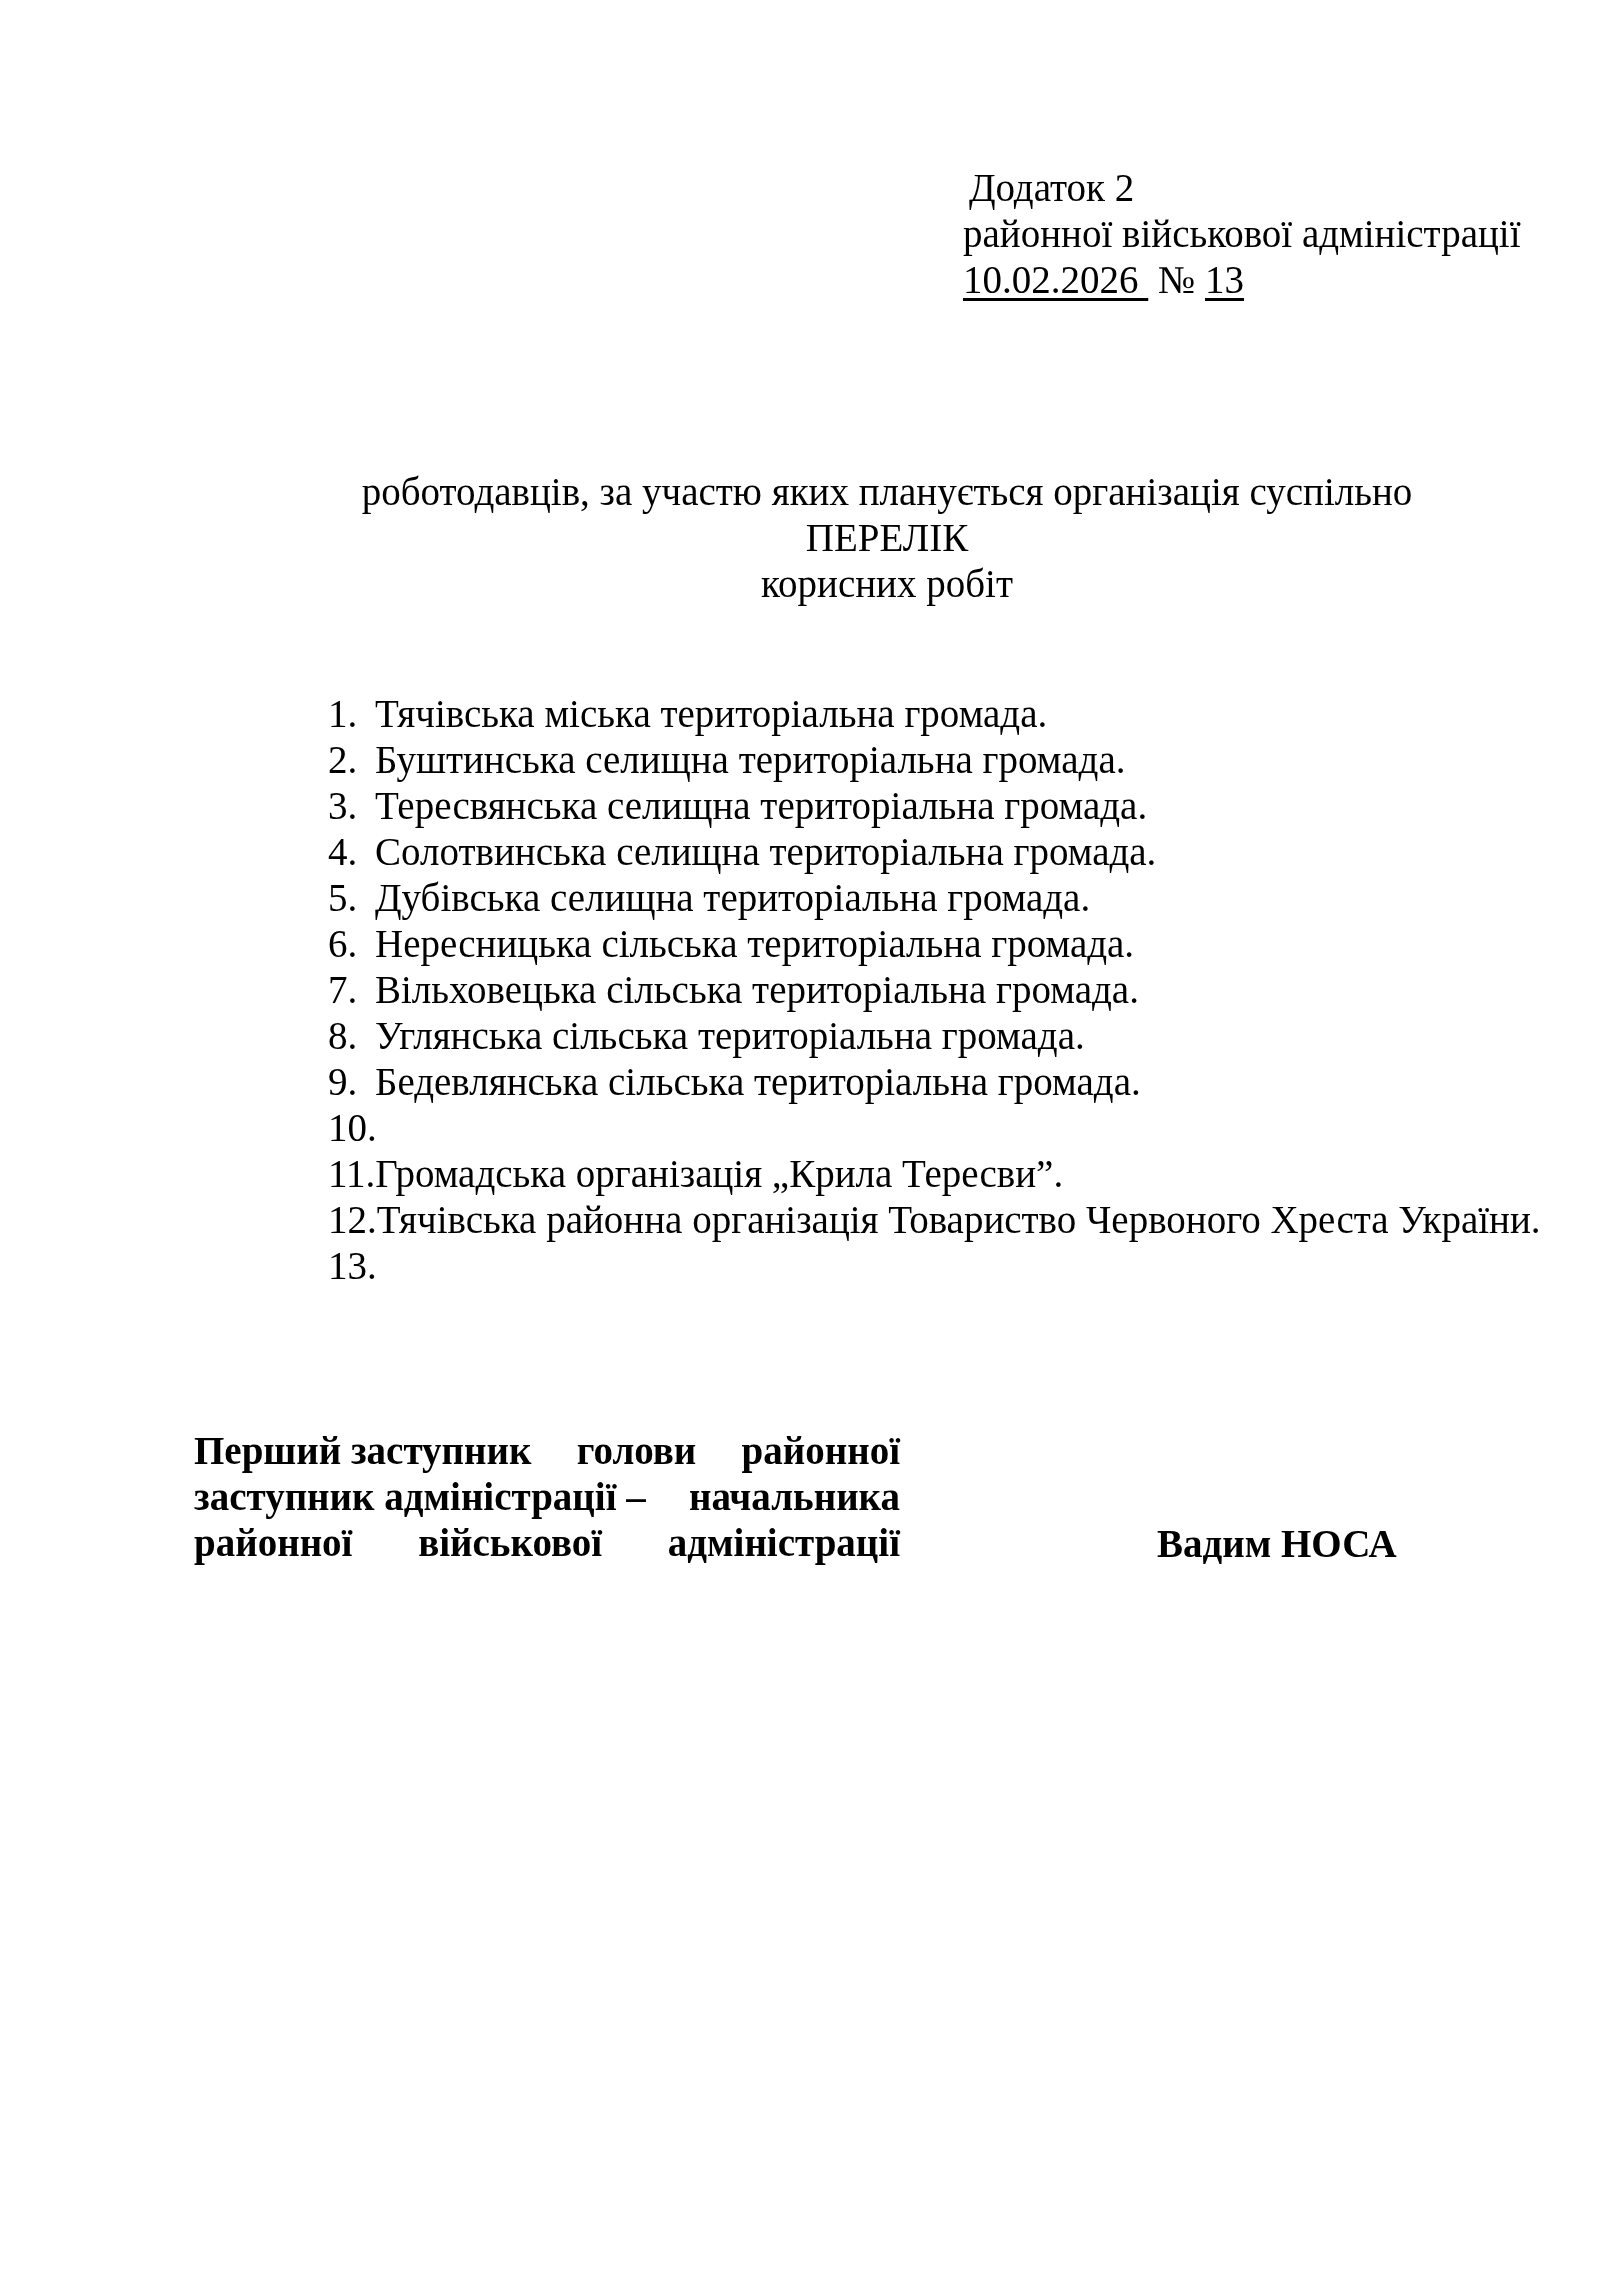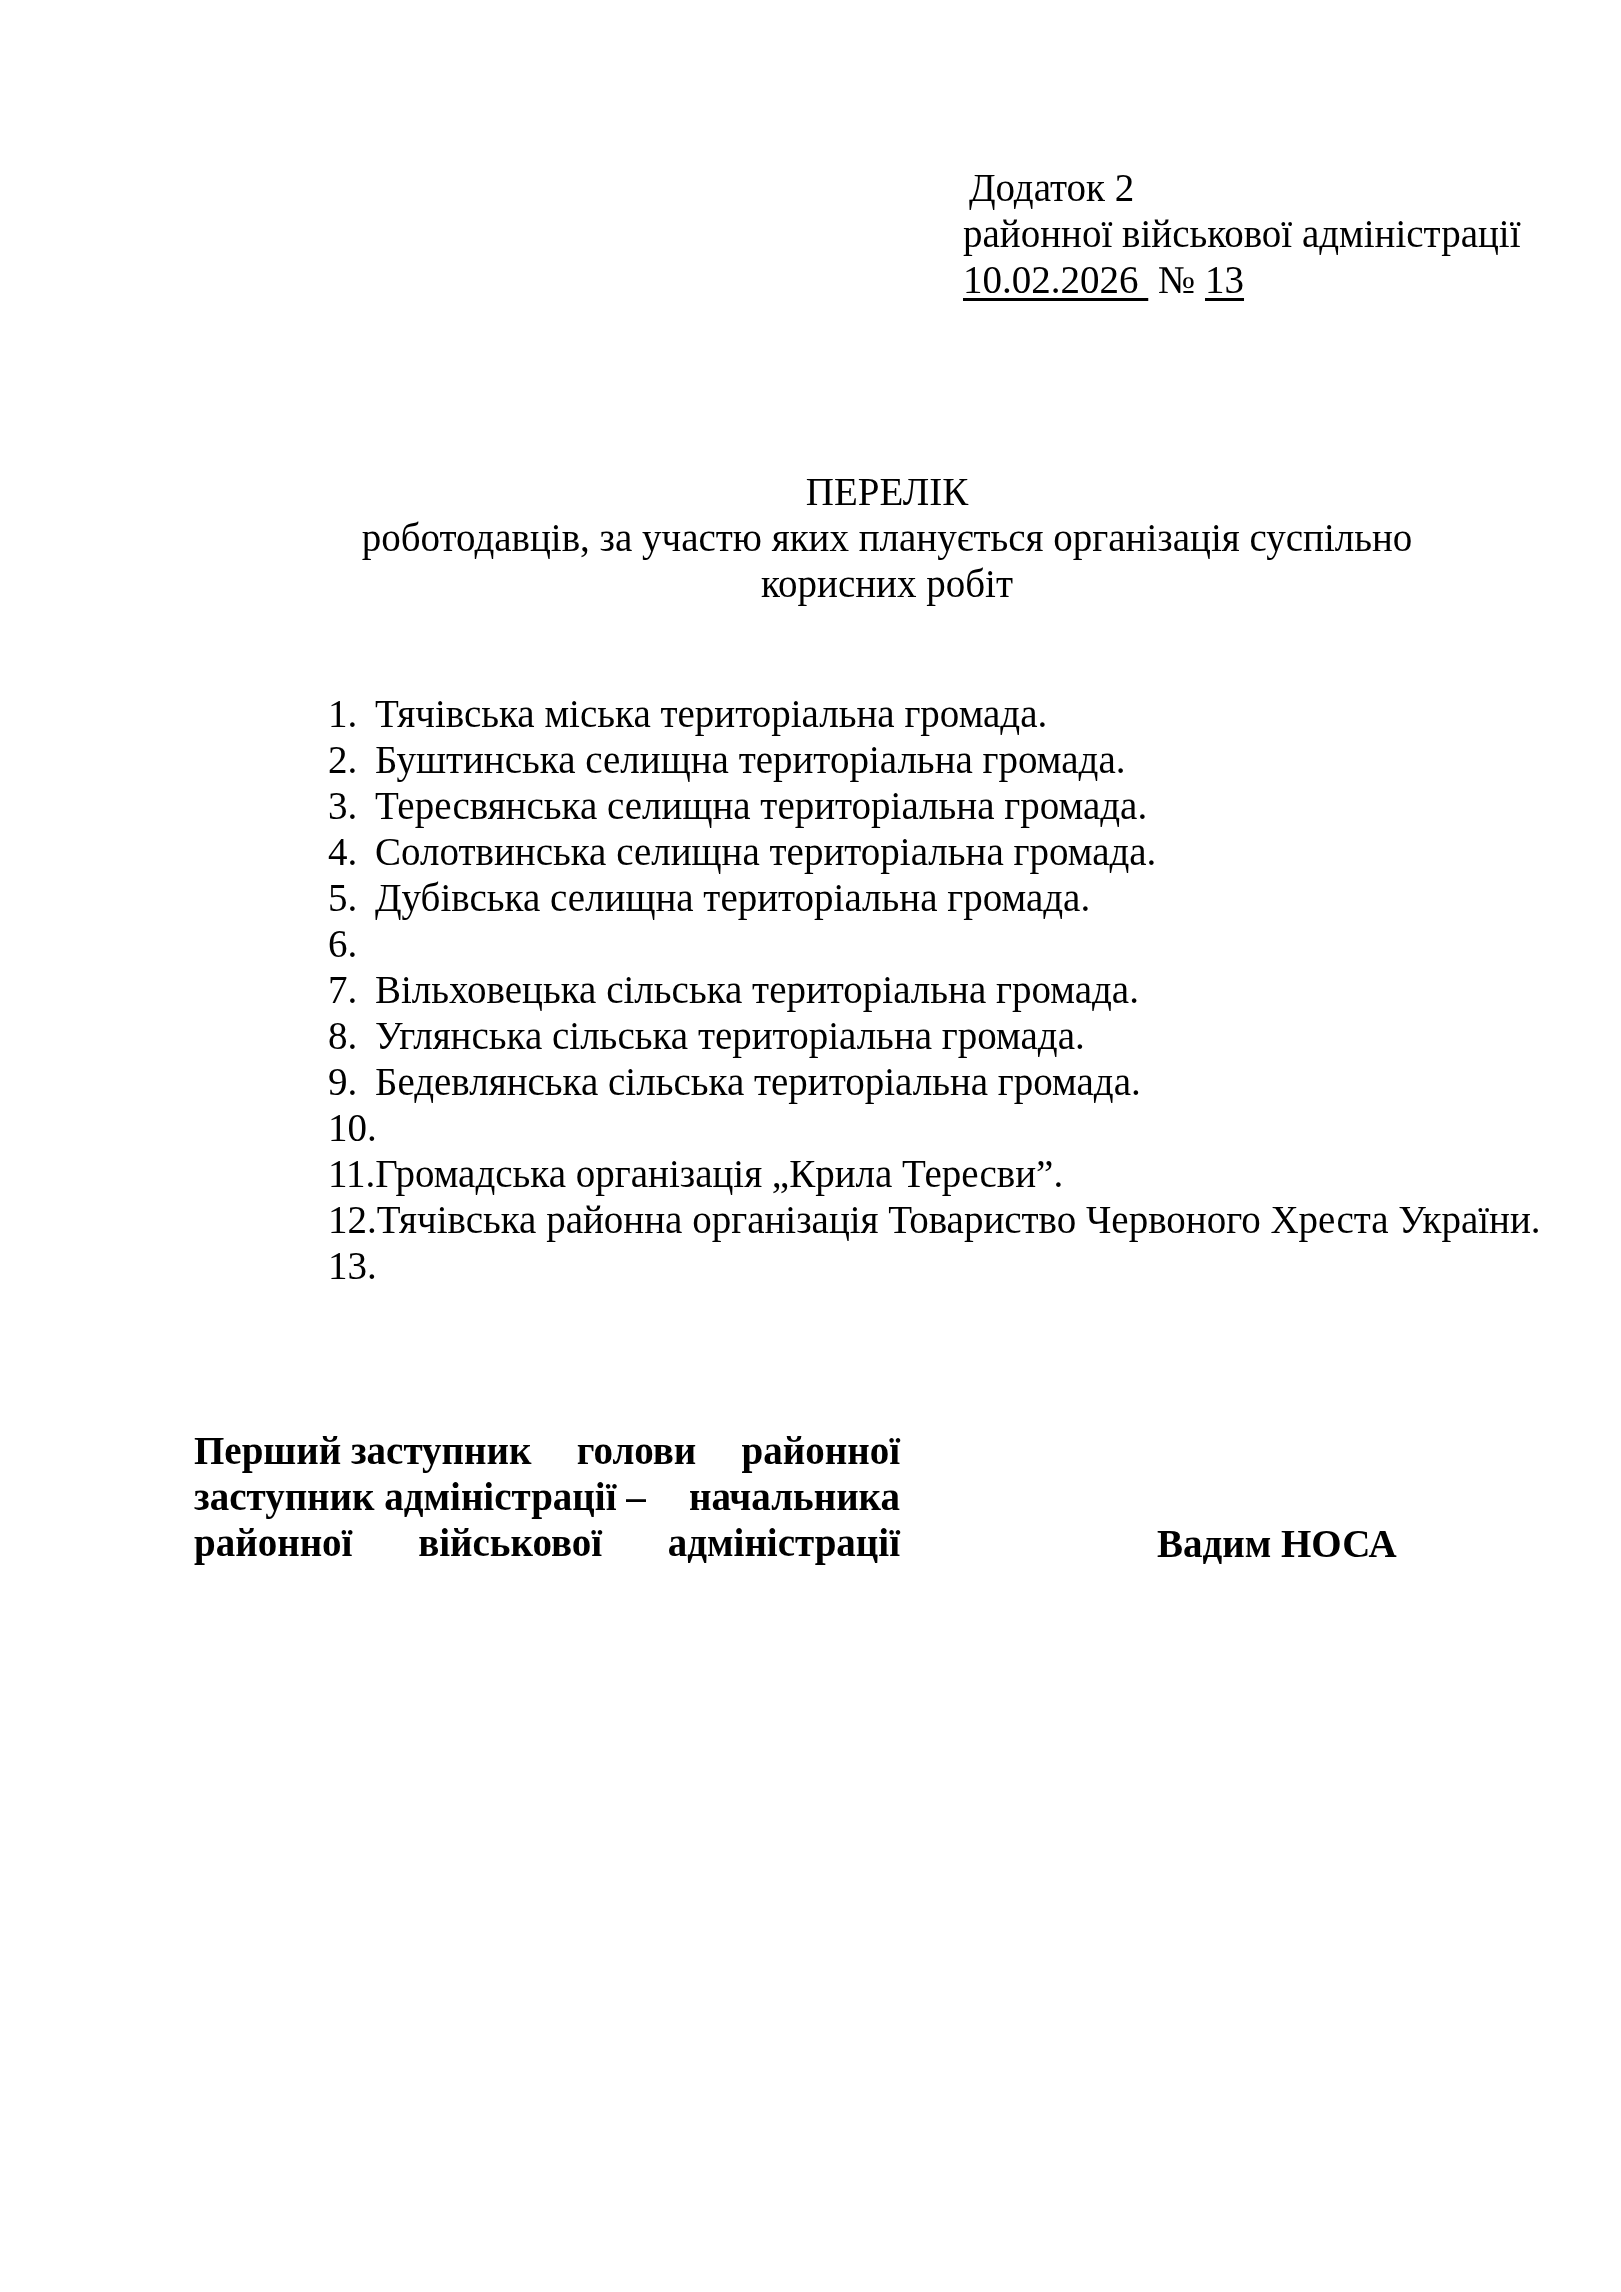--- a/index.html
+++ b/index.html
@@ -40,22 +40,22 @@
 
 <div class="page">
 
   <div class="header">
     <div class="indent">Додаток 2</div>
     <div>районної військової адміністрації</div>
     <div><span class="u pre">10.02.2026 </span><span class="pre no-label">№ </span><span class="u">13</span></div>
   </div>
 
   <div class="title-block">
+    <div>роботодавців, за участю яких планується організація суспільно</div>
     <div>ПЕРЕЛІК</div>
-    <div>роботодавців, за участю яких планується організація суспільно</div>
     <div>корисних робіт</div>
   </div>
 
   <div class="list">
     <div class="row">
         <span class="num">1.</span>
         <span class="txt">Тячівська міська територіальна громада.</span>
       </div>
     <div class="row">
         <span class="num">2.</span>
@@ -68,20 +68,21 @@
     <div class="row">
         <span class="num">4.</span>
         <span class="txt">Солотвинська селищна територіальна громада.</span>
       </div>
     <div class="row">
         <span class="num">5.</span>
         <span class="txt">Дубівська селищна територіальна громада.</span>
       </div>
     <div class="row">
         <span class="num">6.</span>
+        <span class="txt">Нересницька сільська територіальна громада.</span>
       </div>
     <div class="row">
         <span class="num">7.</span>
         <span class="txt">Вільховецька сільська територіальна громада.</span>
       </div>
     <div class="row">
         <span class="num">8.</span>
         <span class="txt">Углянська сільська територіальна громада.</span>
       </div>
     <div class="row">

